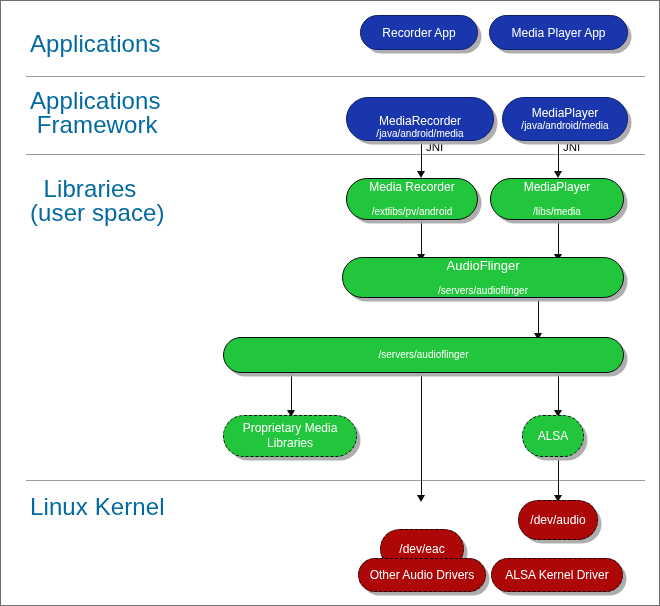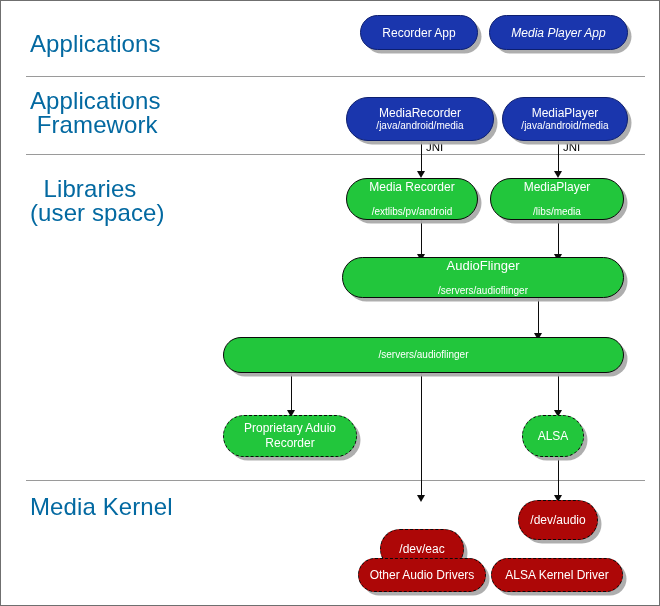--- a/index.html
+++ b/index.html
@@ -113,21 +113,21 @@
   <div class="layer-rule" style="top:479px;"></div>
 
   <div class="layer-label" style="left:29px; top:31px;">Applications</div>
 
   <div class="layer-label" style="left:29px; top:88px;">Applications
  Framework</div>
 
   <div class="layer-label" style="left:29px; top:176px;">  Libraries
 (user space)</div>
 
-  <div class="layer-label" style="left:29px; top:494px;">Media Kernel</div>
+  <div class="layer-label" style="left:29px; top:494px;">Linux Kernel</div>
 
   <div class="vline" style="left:420px; top:140px; height:34px;"></div>
   <div class="arrowhead" style="left:415.5px; top:170px;"></div>
   <div class="jni-label" style="left:425px; top:140px;">JNI</div>
 
   <div class="vline" style="left:557px; top:140px; height:34px;"></div>
   <div class="arrowhead" style="left:552.5px; top:170px;"></div>
   <div class="jni-label" style="left:562px; top:140px;">JNI</div>
 
   <div class="vline" style="left:420px; top:219px; height:39px;"></div>
@@ -148,25 +148,25 @@
   <div class="vline" style="left:557px; top:372px; height:42px;"></div>
   <div class="arrowhead" style="left:552.5px; top:409px;"></div>
 
   <div class="vline" style="left:557px; top:456px; height:43px;"></div>
   <div class="arrowhead" style="left:552.5px; top:494px;"></div>
 
   <div class="node blue" style="left:359px; top:14px; width:118px; height:35px;">
     <span class="title">Recorder App</span>
   </div>
 
-  <div class="node blue" style="left:488px; top:14px; width:139px; height:35px;font-style:italic;">
+  <div class="node blue" style="left:488px; top:14px; width:139px; height:35px;">
     <span class="title">Media Player App</span>
   </div>
 
-  <div class="node blue" style="left:345px; top:96px; width:148px; height:44px;">
+  <div class="node blue" style="left:345px; top:96px; width:148px; height:44px;justify-content:flex-end;">
     <span class="title">MediaRecorder</span>
     <span class="path">/java/android/media</span>
   </div>
 
   <div class="node blue" style="left:501px; top:96px; width:126px; height:44px;">
     <span class="title">MediaPlayer</span>
     <span class="path">/java/android/media</span>
   </div>
 
   <div class="node green" style="left:345px; top:177px; width:132px; height:42px;">
@@ -182,21 +182,21 @@
   <div class="node green big" style="left:341px; top:256px; width:282px; height:41px;">
     <span class="title">AudioFlinger</span>
     <span class="path">/servers/audioflinger</span>
   </div>
 
   <div class="node green big" style="left:222px; top:336px; width:401px; height:36px;">
     <span class="path">/servers/audioflinger</span>
   </div>
 
   <div class="node green dashed" style="left:222px; top:414px; width:134px; height:42px;">
-    <span class="title wrap">Proprietary Aduio Recorder</span>
+    <span class="title wrap">Proprietary Media Libraries</span>
   </div>
 
   <div class="node green dashed" style="left:521px; top:414px; width:62px; height:42px;">
     <span class="title">ALSA</span>
   </div>
 
   <div class="node red" style="left:379px; top:528px; width:84px; height:40px;">
     <span class="title">/dev/eac</span>
   </div>
 

